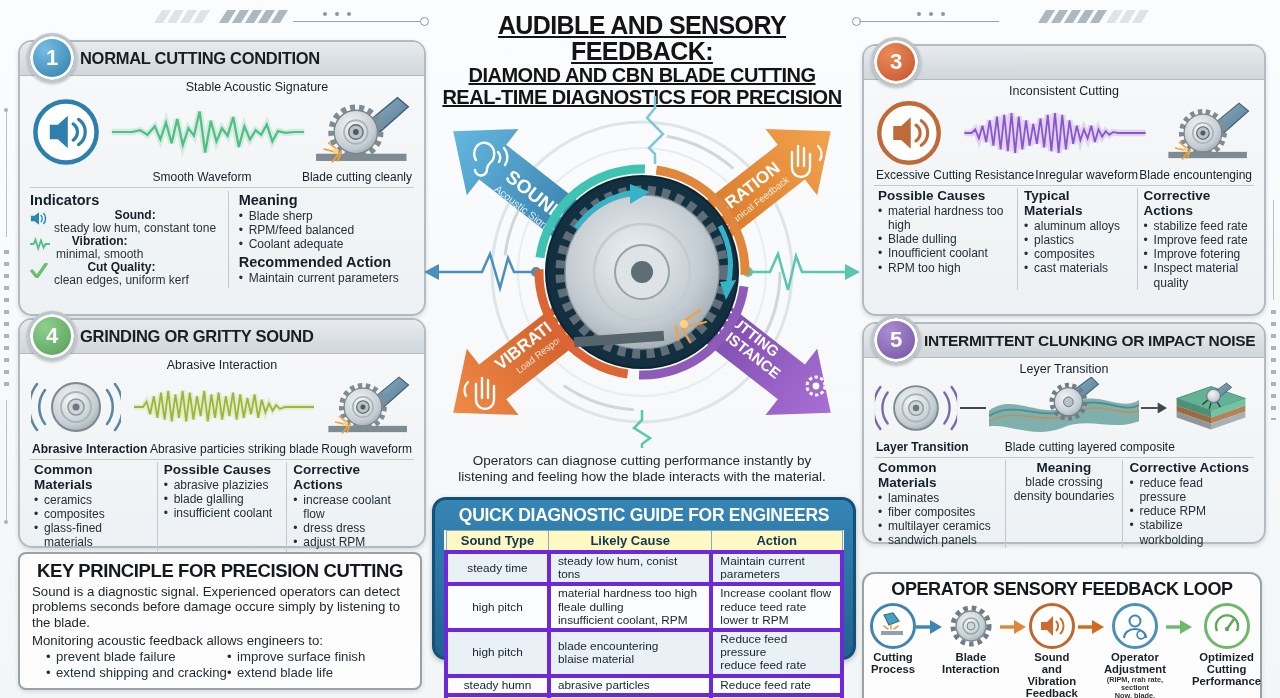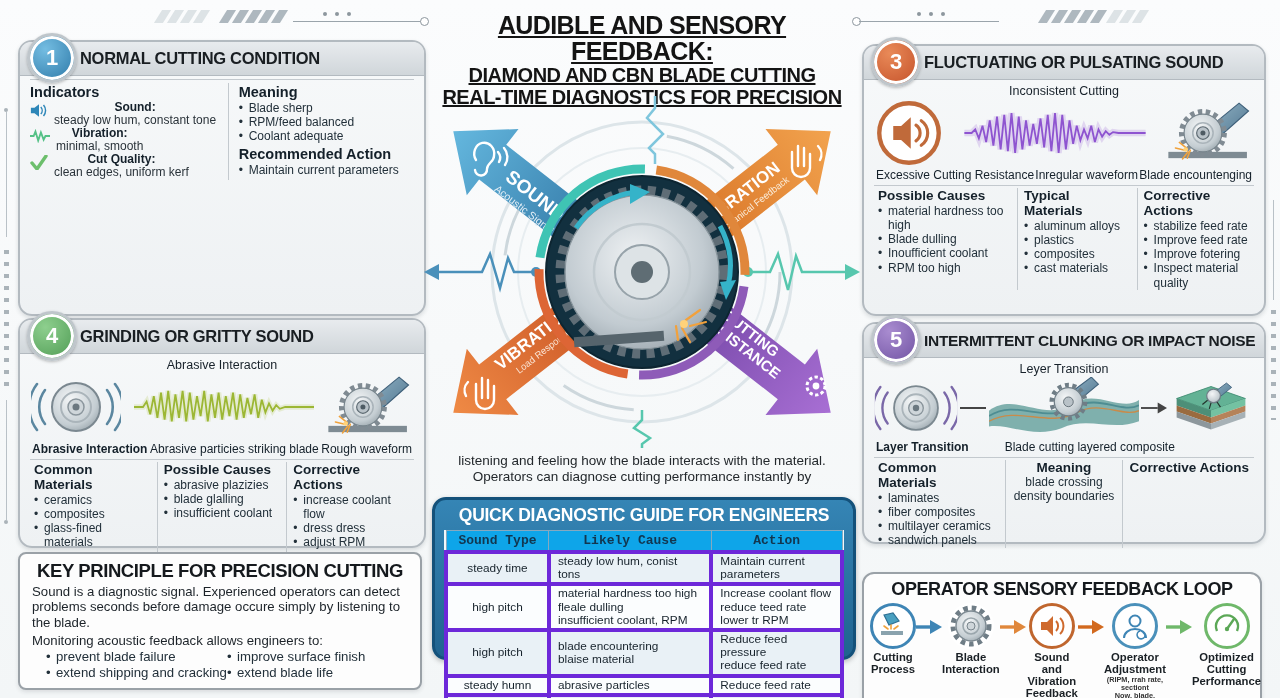--- a/index.html
+++ b/index.html
@@ -60,21 +60,21 @@
   
   .title-block{position:absolute;left:428px;top:12px;width:428px;text-align:center;color:#141414;text-decoration:underline;}
   .title-block .t1{font-size:25px;font-weight:bold;letter-spacing:-.6px;line-height:1.04;}
   .title-block .t2{font-size:20px;font-weight:bold;letter-spacing:-.5px;line-height:1.1;}
   .center-caption{position:absolute;left:436px;top:453px;width:412px;text-align:center;font-size:13.5px;color:#23282c;line-height:1.22;}
 
   
   .diag{position:absolute;left:432px;top:497px;width:424px;height:163px;background:linear-gradient(180deg,#3585b5,#20638f);border:3px solid #14517a;border-radius:14px;box-shadow:0 2px 5px rgba(0,0,0,.25);padding:4px 9px 8px;box-sizing:border-box;}
   .diag h2{margin:1px 0 4px;text-align:center;color:#ffffff;font-size:17.5px;letter-spacing:-.3px;}
   .diag table{width:100%;border-collapse:collapse;background:#f2f7fa;}
-  .diag th{background:#0ea5e9;color:#12364f;font-size:13px;padding:2px 4px;border:1px solid #85a9c0;font-family:Liberation Mono, monospace;}
+  .diag th{background:#fef9c3;color:#12364f;font-size:13px;padding:2px 4px;border:1px solid #85a9c0;}
   .diag td{font-size:11.8px;color:#17232c;padding:1px 7px;border:4px solid #6d28d9;line-height:1.12;white-space:pre-line;vertical-align:middle;}
   .diag td.c{text-align:center;}
   .diag tr:nth-child(odd) td{background:#e9f1f6;}
   .diag tr:nth-child(even) td{background:#fbfdfe;}
 
   
   .keybox{position:absolute;left:18px;top:552px;width:404px;height:138px;background:#fdfdfd;border:2px solid #9aa1a7;border-radius:8px;box-shadow:0 2px 4px rgba(30,40,50,.12);padding:5px 12px;box-sizing:border-box;}
   .keybox h2{margin:1px 0 2px;text-align:center;font-size:18.5px;letter-spacing:-.4px;color:#15191d;}
   .keybox p{margin:0;font-size:13.2px;color:#1c2329;line-height:1.16;}
   .keybox .sub{margin-top:3px;}
@@ -217,20 +217,40 @@
     <div class="t1">AUDIBLE AND SENSORY FEEDBACK:</div>
     <div class="t2">DIAMOND AND CBN BLADE CUTTING</div>
     <div class="t2">REAL-TIME DIAGNOSTICS FOR PRECISION</div>
   </div>
 
   <div class="panel" style="left:18px;top:40px;width:404px;height:272px;">
     <div class="panel-header">
       <div class="num-circle num-blue">1</div>
       <h2>NORMAL CUTTING CONDITION</h2>
     </div>
+    <div class="visual">
+      <div class="vis-top-label" style="margin-left:70px;">Stable Acoustic Signature</div>
+      <div class="vis-row">
+        <svg width="72" height="72" viewBox="0 0 80 80" style="color:#2d7fae;">
+            <use href="#sym-speaker"></use>
+          </svg>
+        <svg width="200" height="56" viewBox="0 0 206 60">
+          <polyline points="0,30 22,30 30,28 38,33 46,24 52,38 58,20 64,42 70,16 76,44 82,26 88,34 94,8 100,52 106,18 112,40 118,26 124,34 130,14 136,46 142,24 148,38 154,28 160,33 166,22 172,40 178,29 186,31 196,30 206,30" fill="none" stroke="#4fbf82" stroke-width="7" opacity=".18"></polyline>
+          <polyline points="0,30 22,30 30,28 38,33 46,24 52,38 58,20 64,42 70,16 76,44 82,26 88,34 94,8 100,52 106,18 112,40 118,26 124,34 130,14 136,46 142,24 148,38 154,28 160,33 166,22 172,40 178,29 186,31 196,30 206,30" fill="none" stroke="#4fbf82" stroke-width="2.4"></polyline>
+        </svg>
+        <svg width="100" height="76" viewBox="0 0 110 84">
+            <use href="#sym-blade"></use>
+          </svg>
+      </div>
+      <div class="vis-cap-row">
+        <span style="width:70px;"></span>
+        <span>Smooth Waveform</span>
+        <span>Blade cutting cleanly</span>
+      </div>
+    </div>
     <div class="divider"></div>
     <div class="split">
       <div class="left">
         <div class="sec-title">Indicators</div>
         <div class="ind-item">
           <svg width="18" height="15" viewBox="0 0 20 16">
               <polygon points="1,5 5,5 10,1 10,15 5,11 1,11" fill="#2d86b8"></polygon>
               <path d="M12,4 a6,6 0 0 1 0,8 M15,2 a9,9 0 0 1 0,12" fill="none" stroke="#2d86b8" stroke-width="1.6"></path>
             </svg>
           <div>
@@ -452,22 +472,22 @@
     </g>
     <g stroke="#35b3c9" stroke-width="5" fill="none">
       <path d="M152,132 A84,84 0 0 1 212,96"></path>
       <path d="M296,130 A84,84 0 0 1 304,190"></path>
     </g>
     <polygon points="206,88 226,96 206,108" fill="#35b3c9"></polygon>
     <polygon points="296,186 312,184 302,204" fill="#35b3c9"></polygon>
   </svg>
 
   <div class="center-caption">
+    <div>Operators can diagnose cutting performance instantly by</div>
     <div>listening and feeling how the blade interacts with the material.</div>
-    <div>Operators can diagnose cutting performance instantly by</div>
   </div>
 
   <div class="diag">
     <h2>QUICK DIAGNOSTIC GUIDE FOR ENGINEERS</h2>
     <table>
       <colgroup>
           <col style="width:26%">
           <col style="width:41%">
           <col style="width:33%">
         </colgroup>
@@ -510,21 +530,20 @@
           <td>increase coolant flow</td>
           <td>Stabilize workholding</td>
         </tr>
       </tbody>
     </table>
   </div>
 
   <div class="panel" style="left:862px;top:44px;width:400px;height:268px;">
     <div class="panel-header">
       <div class="num-circle num-red">3</div>
-      <h2>FLUCTUATING OR PULSATING SOUND</h2>
     </div>
     <div class="visual">
       <div class="vis-top-label">Inconsistent Cutting</div>
       <div class="vis-row">
         <svg width="70" height="70" viewBox="0 0 80 80" style="color:#c06a3a;">
             <use href="#sym-speaker"></use>
           </svg>
         <svg width="190" height="58" viewBox="0 0 200 64">
           <polyline points="0,32 8,32 12,28 16,38 20,24 24,42 28,18 32,46 36,14 40,50 44,12 48,52 52,10 56,54 60,14 64,50 68,18 72,46 76,22 80,44 84,16 88,48 92,12 96,52 100,10 104,54 108,12 112,50 116,18 120,44 124,24 128,40 132,28 136,38 140,24 144,42 148,28 152,36 156,30 160,34 164,31 170,32 180,32 190,32 200,32" fill="none" stroke="#9a63d8" stroke-width="7" opacity=".22"></polyline>
           <polyline points="0,32 8,32 12,28 16,38 20,24 24,42 28,18 32,46 36,14 40,50 44,12 48,52 52,10 56,54 60,14 64,50 68,18 72,46 76,22 80,44 84,16 88,48 92,12 96,52 100,10 104,54 108,12 112,50 116,18 120,44 124,24 128,40 132,28 136,38 140,24 144,42 148,28 152,36 156,30 160,34 164,31 170,32 180,32 190,32 200,32" fill="none" stroke="#8e54d0" stroke-width="2"></polyline>
@@ -611,20 +630,25 @@
           <li>multilayer ceramics</li>
           <li>sandwich panels</li>
         </ul>
       </div>
       <div class="col">
         <h3 style="text-align:center;">Meaning</h3>
         <div class="meaning-text">blade crossing density boundaries</div>
       </div>
       <div class="col" style="flex:1.15;">
         <h3>Corrective Actions</h3>
+        <ul class="blist">
+          <li>reduce fead pressure</li>
+          <li>reduce RPM</li>
+          <li>stabilize workbolding</li>
+        </ul>
       </div>
     </div>
   </div>
 
   <div class="loop">
     <h2>OPERATOR SENSORY FEEDBACK LOOP</h2>
     <div class="loop-row">
       <div class="loop-step">
         <div class="loop-ic ring" style="color:#3e85b5;">
           <svg width="30" height="30" viewBox="0 0 30 30">

